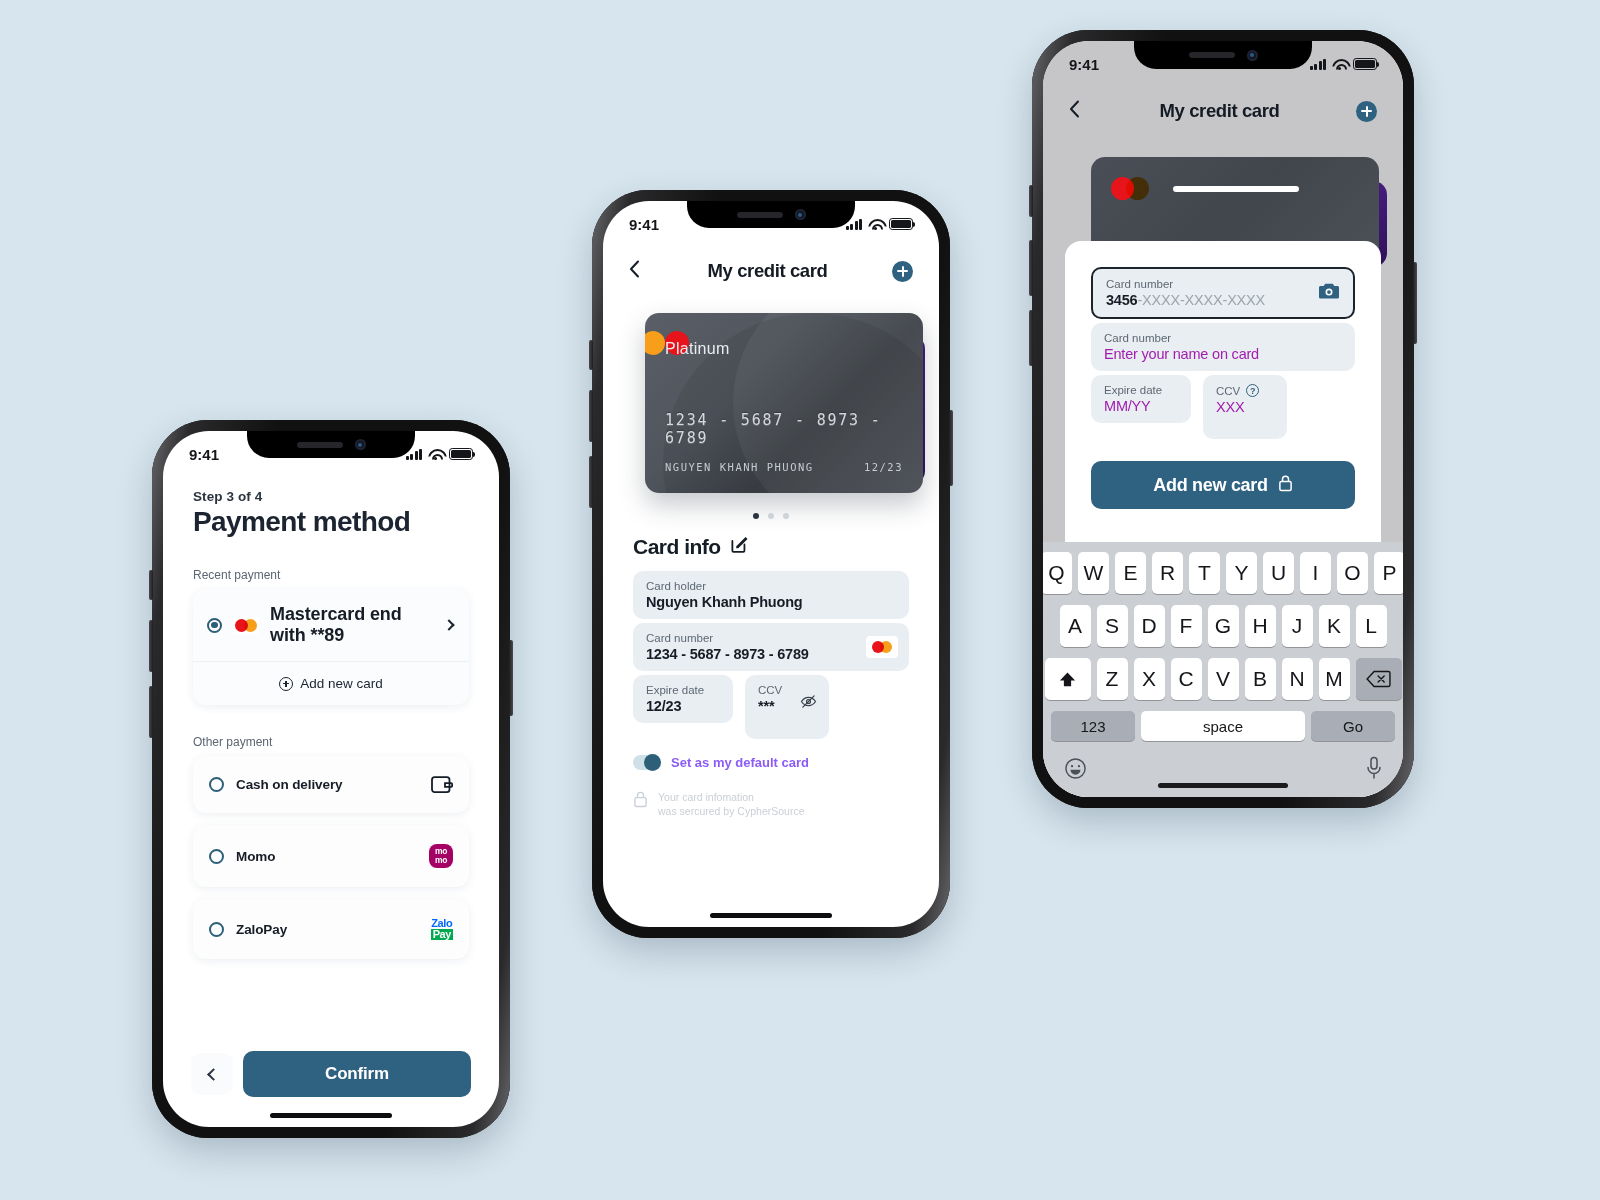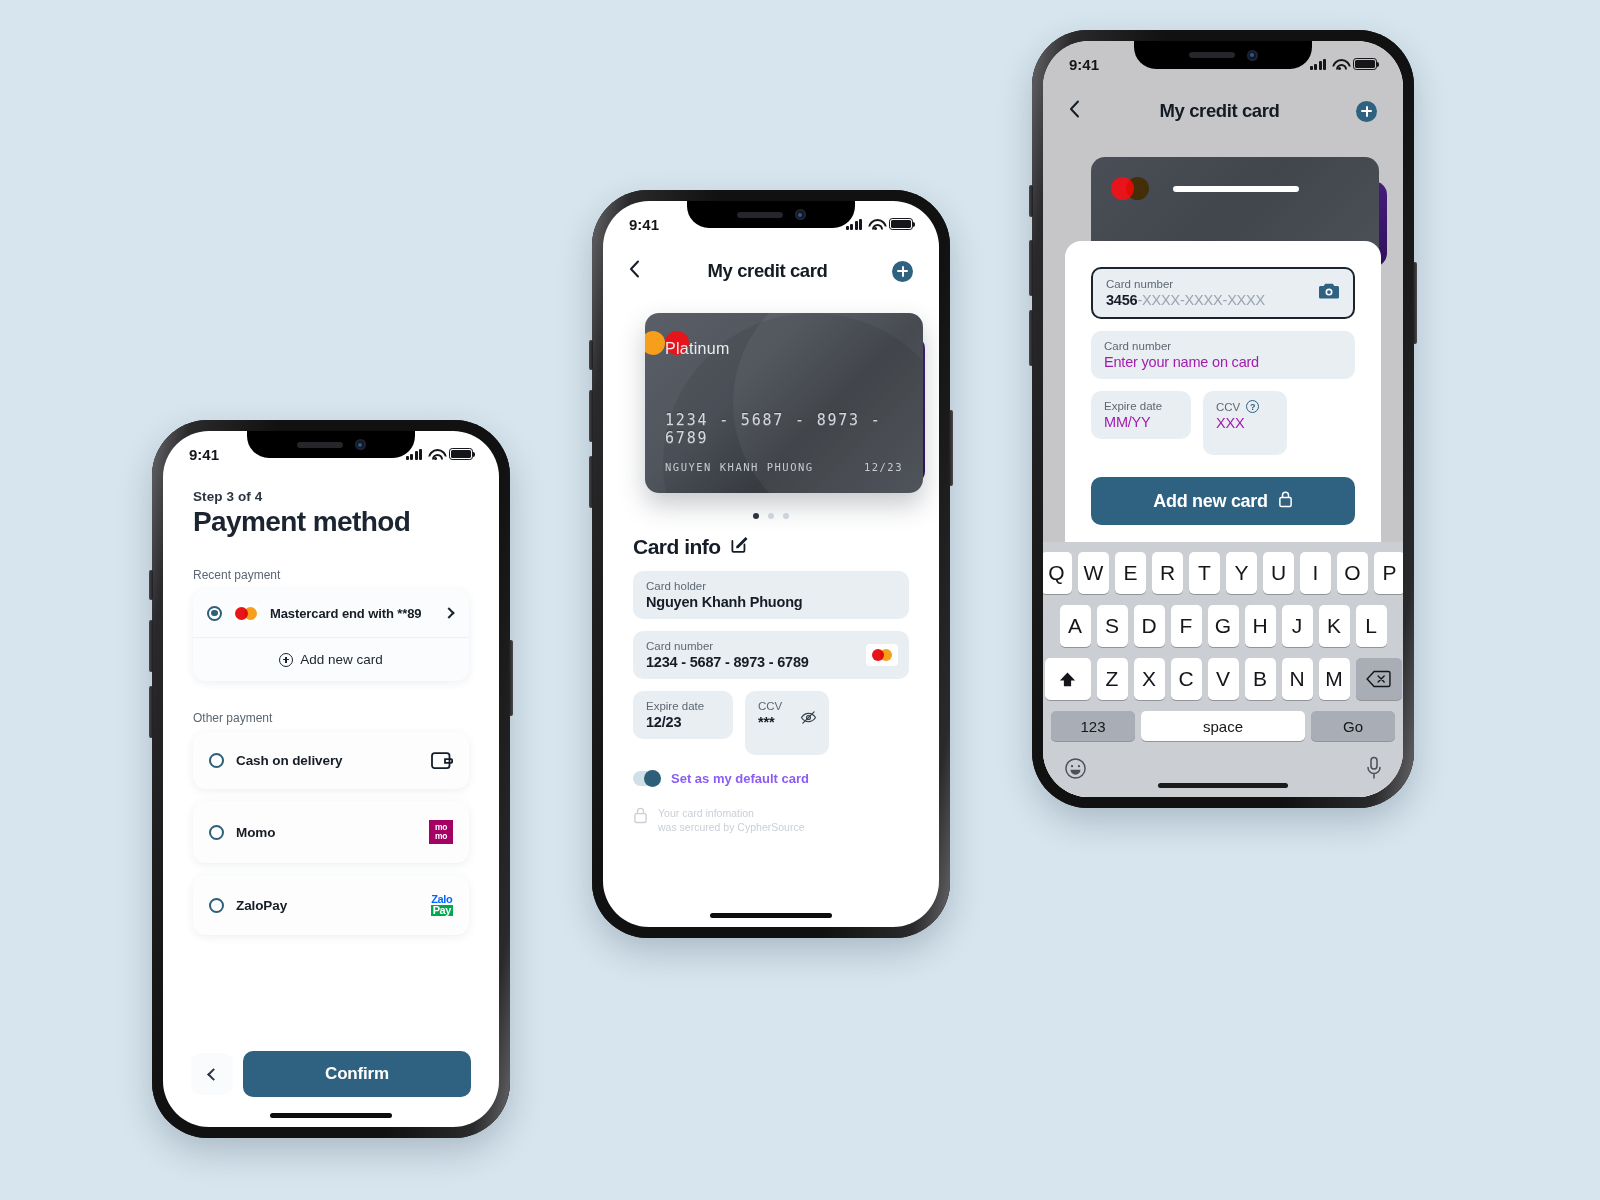--- a/index.html
+++ b/index.html
@@ -85,34 +85,34 @@
   .pm-row { display: flex; align-items: center; gap: 11px; padding: 15px 14px; }
   .pm-row + .pm-divider { height: 1px; background: #eef1f4; margin: 0 0px; }
   .radio { width: 15px; height: 15px; border-radius: 50%; border: 2px solid #2d6078; flex: none; }
   .radio.on { border-width: 2px; background: #fff; position: relative; }
   .radio.on::after { content:""; position:absolute; inset:2.2px; border-radius:50%; background:#2d6078; }
   .mc-badge { width: 26px; height: 18px; background:#fff; border-radius: 3px; display:flex; align-items:center; justify-content:center; flex:none;}
   .mc { position: relative; width: 22px; height: 13px; flex: none;}
   .mc i { position: absolute; top: 0; width: 13px; height: 13px; border-radius: 50%; display:block;}
   .mc i.l { left: 0; background: #e8141b; }
   .mc i.r { right: 0; background: #f79e1b; mix-blend-mode: multiply; }
-  .pm-name { font-size: 13px; font-weight: 700; color: #161d26; flex: 1; letter-spacing:-.1px;}
+  .pm-name { font-size: 18px; font-weight: 700; color: #161d26; flex: 1; letter-spacing:-.1px;}
   .chev { width: 8px; height: 8px; border-right: 2px solid #1c2530; border-bottom: 2px solid #1c2530;
           transform: rotate(-45deg); flex:none; margin-right:2px;}
   .add-row { display: flex; align-items: center; justify-content: center; gap: 7px; padding: 14px; }
   .add-row .txt { font-size: 13.5px; color: #1b2430; font-weight: 500;}
   .plus-o { width: 14px; height: 14px; border: 1.6px solid #1b2430; border-radius: 50%; position: relative; flex:none;}
   .plus-o::before,.plus-o::after{content:"";position:absolute;background:#1b2430;}
   .plus-o::before{left:3px;right:3px;top:5.2px;height:1.6px;}
   .plus-o::after{top:3px;bottom:3px;left:5.2px;width:1.6px;}
   .other-card { background:#fdfdfe; border-radius: 13px; box-shadow: 0 2px 9px rgba(40,70,100,.085);
                 display:flex; align-items:center; gap: 12px; padding: 19px 16px; margin-bottom: 12px;}
   .other-card .pm-name { font-size: 13.5px; }
   .logo-wallet { width: 22px; height: 19px; position: relative; flex: none;}
-  .logo-momo { width: 24px; height: 24px; border-radius: 0; background:#a50064; color:#fff;
+  .logo-momo { width: 24px; height: 24px; border-radius: 8px; background:#a50064; color:#fff;
                font-size: 8.5px; font-weight: 800; line-height: 9.5px; display:flex; flex-direction:column;
                align-items:center; justify-content:center; flex:none; letter-spacing:-.3px;}
   .logo-zalo { display:flex; flex-direction:column; align-items:center; flex:none; line-height:1;}
   .logo-zalo .z1 { color:#0068ff; font-size:11px; font-weight:800; letter-spacing:-.4px;}
   .logo-zalo .z2 { background:#01a94e; color:#fff; font-size:11px; font-weight:800; padding:0 2px; letter-spacing:-.4px;}
   .p1-footer { position: absolute; left: 0; right: 0; bottom: 30px; display: flex; align-items: center;
                gap: 10px; padding: 0 28px; }
   .back-sq { width: 42px; height: 42px; border-radius: 10px; background:#fafbfc; display:flex;
              align-items:center; justify-content:center; flex:none;}
   .chev-l { width: 9px; height: 9px; border-left: 2.2px solid #2a3440; border-bottom: 2.2px solid #2a3440;
@@ -155,21 +155,21 @@
   .cc-foot { position:absolute; z-index:2; left:20px; right:20px; bottom:20px; display:flex;
              justify-content:space-between; color:#c6cbd1; font-size: 10.5px; letter-spacing: 1.5px;
              font-family:"DejaVu Sans Mono", monospace;}
   .dots { position:absolute; top: 312px; left:0; right:0; display:flex; justify-content:center; gap:9px;}
   .dots i { width:6px; height:6px; border-radius:50%; background:#cdd3d9; display:block;}
   .dots i.on { background:#2b3440; }
 
   .p2-body { position: absolute; top: 334px; left: 0; right: 0; bottom: 0; padding: 0 30px; }
   .sec-title { display:flex; align-items:center; gap:9px; font-size: 21px; font-weight: 800; color:#151d27;
                letter-spacing:-.5px; margin-bottom: 12px;}
-  .field { background: #e9eef2; border-radius: 10px; padding: 9px 13px; margin-bottom: 12px; position: relative;}
+  .field { background: #e9eef2; border-radius: 10px; padding: 9px 13px; margin-bottom: 4px; position: relative;}
   .field .lab { font-size: 11.5px; color:#5d6873; margin-bottom: 2px;}
   .field .val { font-size: 14.5px; font-weight: 700; color:#151d27; letter-spacing:-.2px;}
   .field .val.ph { font-weight: 400; color:#a21caf; }
   .field-row { display:flex; gap: 12px; }
   .field.sm { width: 100px; margin-bottom: 16px; }
   .field.ccv { width: 84px; margin-bottom: 0; }
   .mc-chip { position:absolute; right: 11px; top: 50%; transform: translateY(-50%);
              background:#fff; border-radius: 4px; width: 32px; height: 22px; display:flex;
              align-items:center; justify-content:center;}
   .eye-off { position:absolute; right: 12px; top: 19px; }

